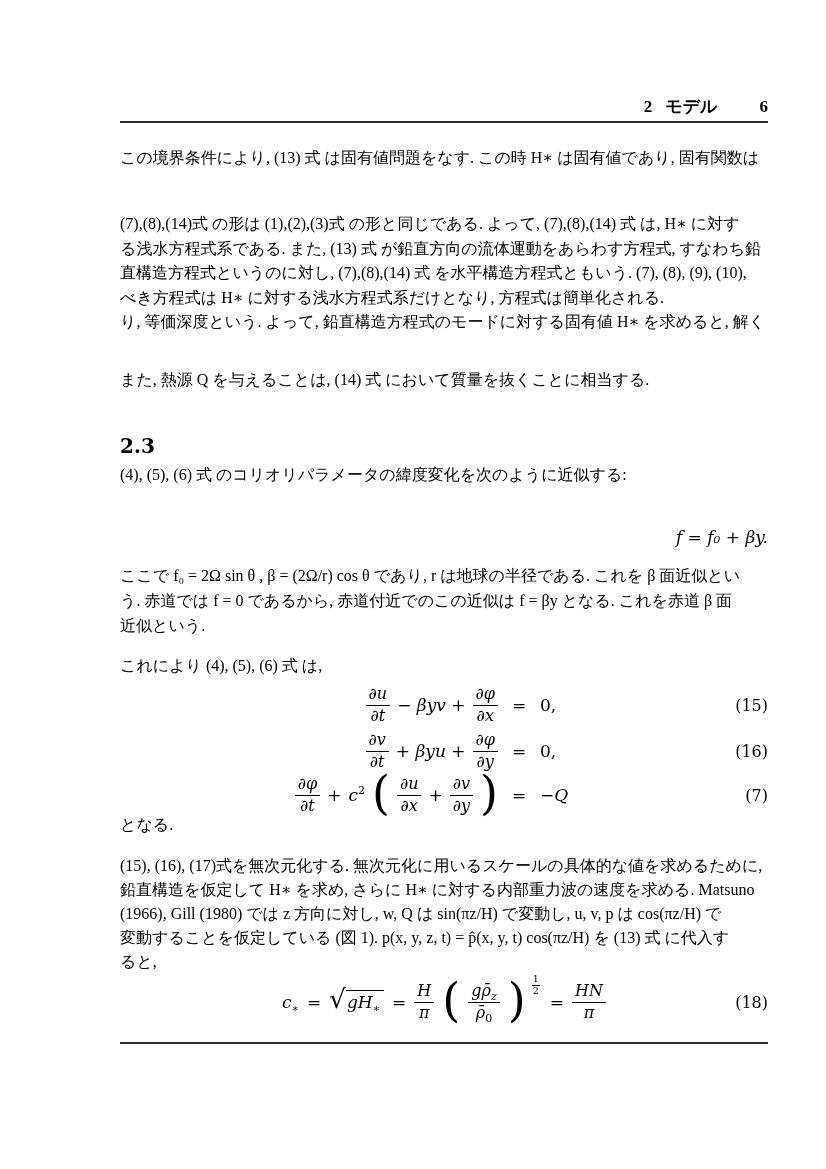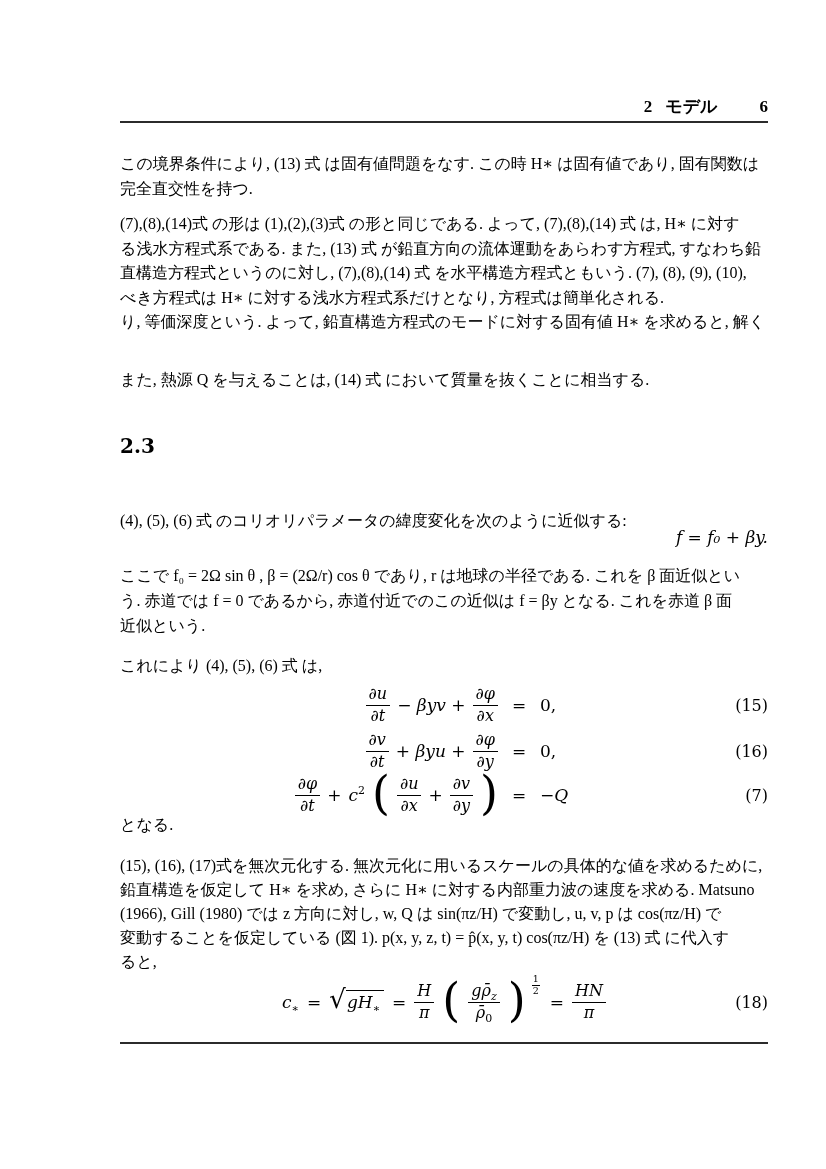--- a/index.html
+++ b/index.html
@@ -69,42 +69,41 @@
 
 <div class="page">
 
   <div class="running-head">
     <span class="sec-no">2</span>
     <span>モデル</span>
     <span class="pg-no">6</span>
   </div>
   <div class="rule header-rule"></div>
 
-  <div class="para lh25" style="top:151px">
+  <div class="para lh25" style="top:145px">
     <span class="line">この境界条件により, (13) 式 は固有値問題をなす. この時 H∗ は固有値であり, 固有関数は</span>
-    <span class="line">完全直交性を持つ.</span>
   </div>
 
   <div class="para lh246" style="top:212px">
     <span class="line">(7),(8),(14)式 の形は (1),(2),(3)式 の形と同じである. よって, (7),(8),(14) 式 は, H∗ に対す</span>
     <span class="line">る浅水方程式系である. また, (13) 式 が鉛直方向の流体運動をあらわす方程式, すなわち鉛</span>
     <span class="line">直構造方程式というのに対し, (7),(8),(14) 式 を水平構造方程式ともいう. (7), (8), (9), (10),</span>
     <span class="line">べき方程式は H∗ に対する浅水方程式系だけとなり, 方程式は簡単化される.</span>
     <span class="line">り, 等価深度という. よって, 鉛直構造方程式のモードに対する固有値 H∗ を求めると, 解く</span>
   </div>
 
   <div class="para lh25" style="top:367px">
     <span class="line">また, 熱源 Q を与えることは, (14) 式 において質量を抜くことに相当する.</span>
   </div>
 
   <div class="section-heading">
     <span class="sec-num">2.3</span>
   </div>
 
-  <div class="para lh25" style="top:508px">
+  <div class="para lh25" style="top:462px">
     <span class="line">(4), (5), (6) 式 のコリオリパラメータの緯度変化を次のように近似する:</span>
   </div>
 
   <div class="eq-center mi" style="top:527px">f = f₀ + βy.</div>
 
   <div class="para lh25" style="top:563px">
     <span class="line">ここで f₀ = 2Ω sin θ , β = (2Ω/r) cos θ であり, r は地球の半径である. これを β 面近似とい</span>
     <span class="line">う. 赤道では f = 0 であるから, 赤道付近でのこの近似は f = βy となる. これを赤道 β 面</span>
     <span class="line">近似という.</span>
   </div>

